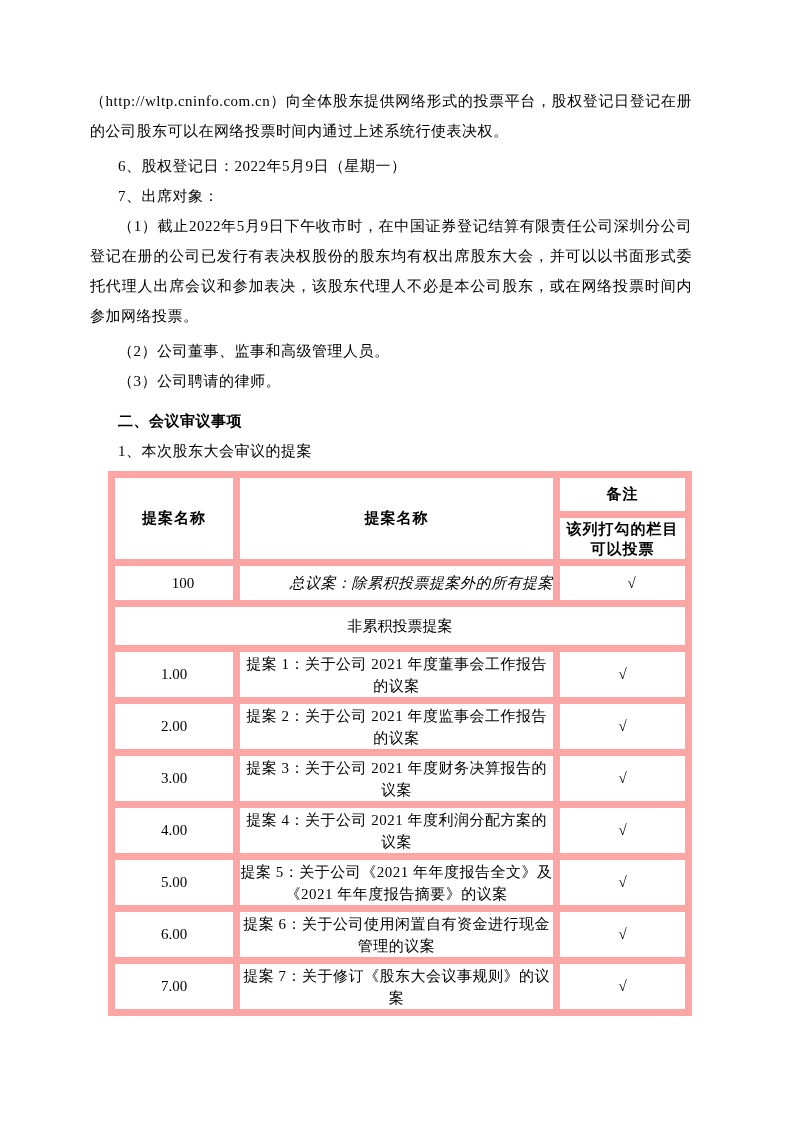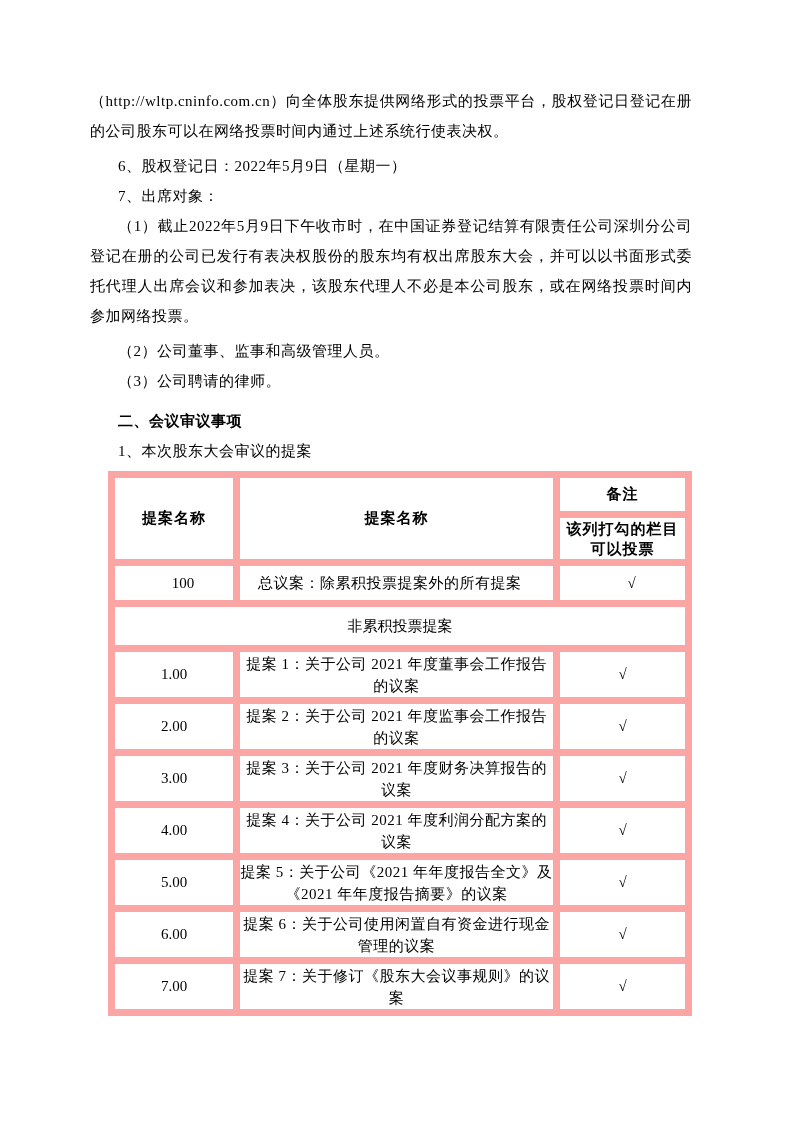--- a/index.html
+++ b/index.html
@@ -64,21 +64,21 @@
   tr.general-row td   { height: 34px; padding-left: 18px; }
   tr.group-row td     { height: 38px; }
   tr.proposal-row td  { height: 45px; }
   td.cell-center { text-align: center; }
   td.cell-name {
     text-align: center;
     padding: 2px 10px;
     line-height: 22px;
     letter-spacing: 0.5px;
   }
-  td.cell-name.centered { text-align: left; }
+  td.cell-name.centered { text-align: right; font-style: italic; }
   td.cell-check { text-align: center; font-size: 15px; }
 </style>
 </head>
 <body>
 
 <div class="page">
 
   <p>（http://wltp.cninfo.com.cn）向全体股东提供网络形式的投票平台，股权登记日登记在册的公司股东可以在网络投票时间内通过上述系统行使表决权。</p>
 
   <p class="indent mt5">6、股权登记日：2022年5月9日（星期一）</p>

